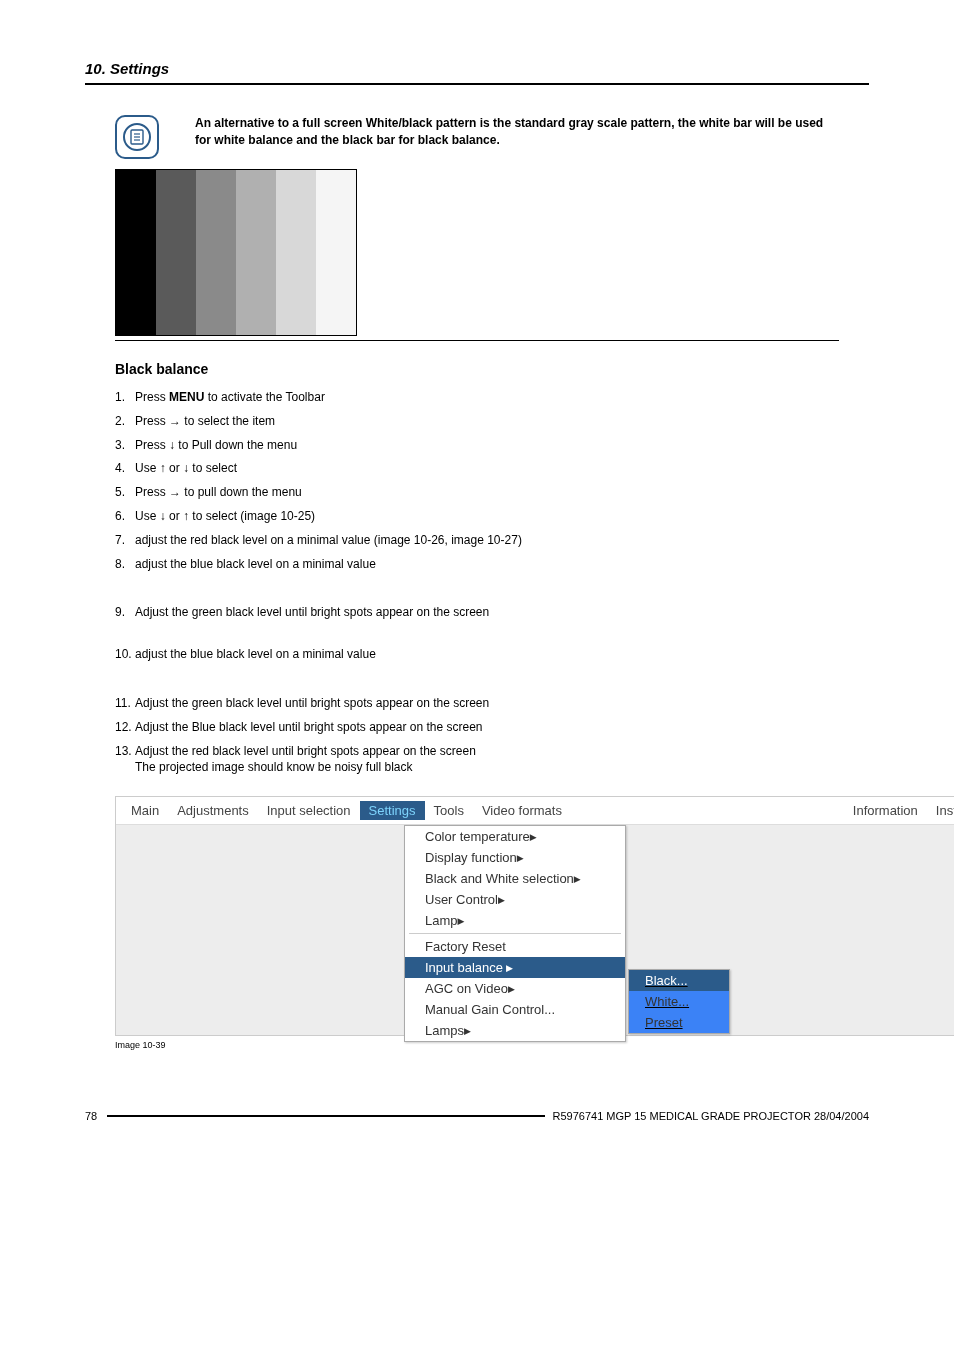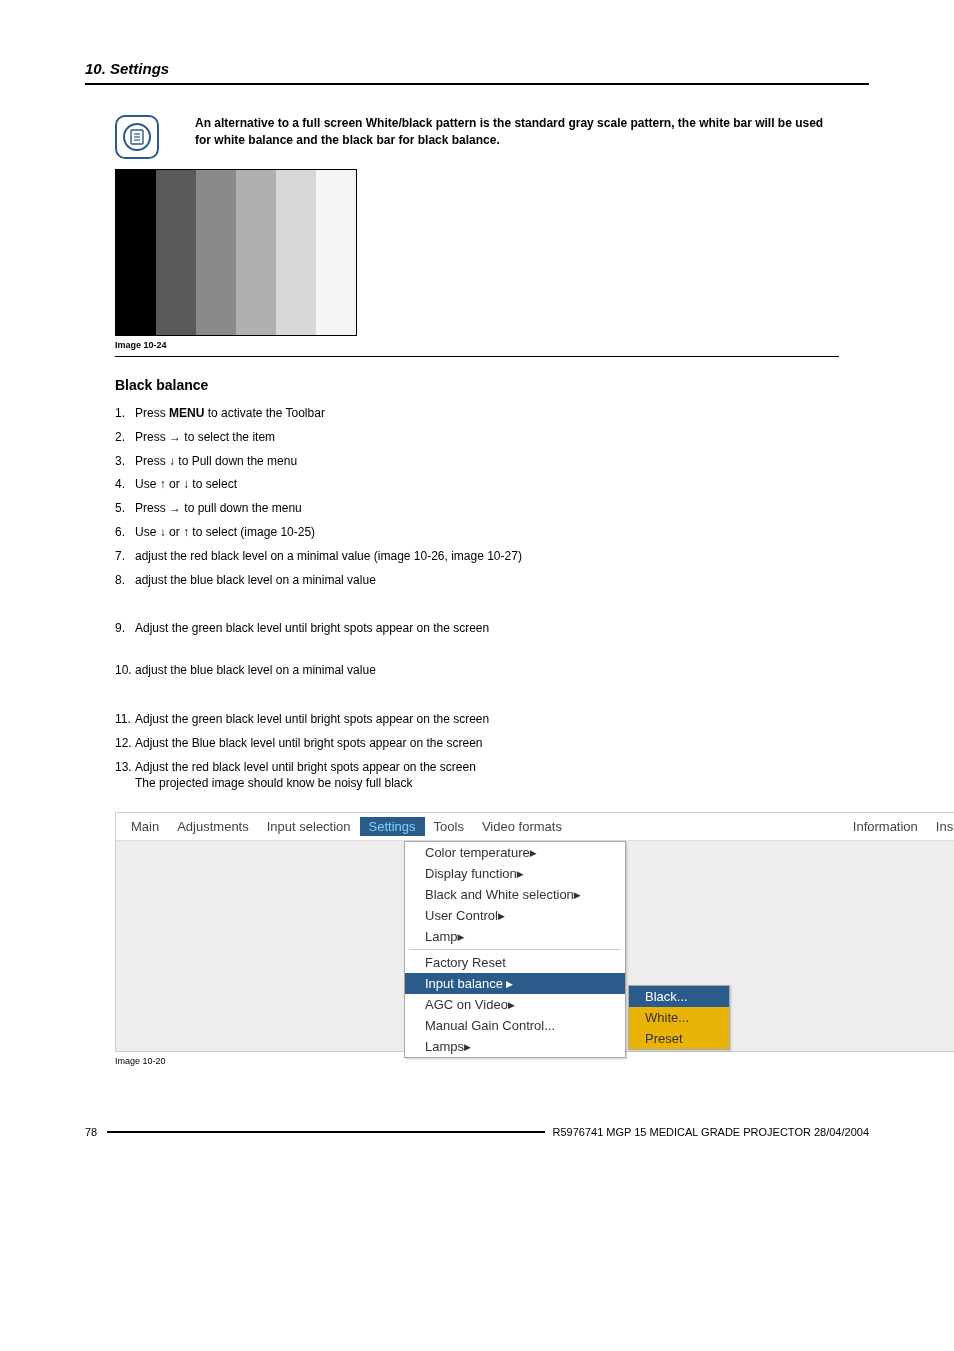--- a/index.html
+++ b/index.html
@@ -162,23 +162,24 @@
     background: #2b5b8a;
     color: #fff;
     padding: 1px 3px;
     font-size: 9px;
   }
   .submenu {
     position: absolute;
     left: 512px;
     top: 144px;
     width: 100px;
-    background: #eab308;
+    background: #3b82f6;
     border: 1px solid #aaa;
     box-shadow: 1px 1px 2px rgba(0,0,0,0.2);
+    text-decoration: underline;
   }
   .submenu .row {
     padding: 3px 10px 3px 16px;
     color: #333;
     font-size: 13px;
   }
   .submenu .row.sel { background: #2b5b8a; color: #fff; }
   .footer {
     display: flex;
     align-items: center;
@@ -211,21 +212,20 @@
   </div>
 
   <div class="grayscale">
     <div style="background:#000000"></div>
     <div style="background:#5a5a5a"></div>
     <div style="background:#8a8a8a"></div>
     <div style="background:#b0b0b0"></div>
     <div style="background:#d8d8d8"></div>
     <div style="background:#f5f5f5"></div>
   </div>
-  <div class="caption">Image 10-24</div>
   <div style="margin:0 30px;">
       <hr class="thin">
     </div>
 
   <div class="content-indent">
     <div class="section-title">Black balance</div>
 
     <ol class="steps">
       <li>
           <span class="txt">
@@ -338,20 +338,20 @@
             <span class="arrow">▶</span>
           </div>
       </div>
       <div class="submenu">
         <div class="row sel">Black...</div>
         <div class="row">White...</div>
         <div class="row">Preset</div>
       </div>
     </div>
   </div>
-  <div class="caption" style="font-weight:normal;">Image 10-20</div>
+  <div class="caption" style="font-weight:normal;">Image 10-39</div>
 
   <div class="footer">
     <span class="pg">78</span>
     <span class="line"></span>
     <span class="foot-text">R5976741  MGP 15 MEDICAL GRADE PROJECTOR  28/04/2004</span>
   </div>
 </div>
 
 </body></html>

